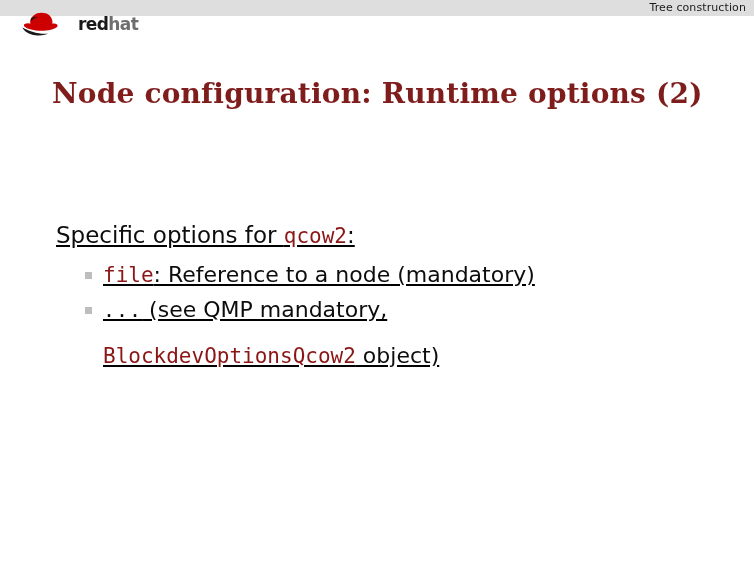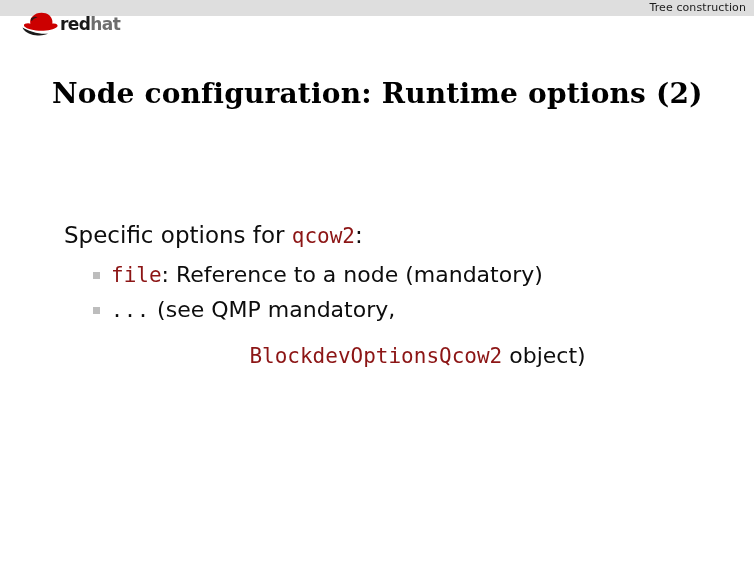--- a/index.html
+++ b/index.html
@@ -51,50 +51,51 @@
     display: flex;
     align-items: center;
   }
   #logo-mark {
     width: 40px;
     height: 26px;
     flex: 0 0 auto;
     display: block;
   }
   #logo-wordmark {
-    margin-left: 0;
+    margin-left: 18px;
     font-family: "DejaVu Sans", sans-serif;
     font-size: 17px;
     font-weight: bold;
     line-height: 1;
     white-space: nowrap;
     letter-spacing: -0.6px;
   }
   #logo-word-red { color: #1a1a1a; }
   #logo-word-hat { color: #6e6e6e; font-weight: bold; }
 
   
   #slide-title {
     position: absolute;
     left: 52px;
     top: 58px;
     font-family: "DejaVu Serif", serif;
     font-size: 28px;
     font-weight: bold;
-    color: #000000;
+    color: #7f1d1d;
     white-space: nowrap;
     letter-spacing: 0.2px;
   }
 
   
   #body {
     position: absolute;
-    left: 64px;
+    left: 56px;
     top: 222px;
     width: 660px;
+    text-decoration: underline;
   }
   .lead-line {
     font-family: "DejaVu Sans", sans-serif;
     font-size: 23px;
     color: #0d0d0d;
     line-height: 1.2;
     white-space: nowrap;
   }
   .mono-red {
     font-family: "DejaVu Sans Mono", monospace;
@@ -118,21 +119,21 @@
   }
   .bullet-marker {
     position: absolute;
     left: 29px;
     top: 12px;
     width: 7px;
     height: 7px;
     background: #bdbdbd;
     display: block;
   }
-  .bullet-text { display: inline; text-align: center; }
+  .bullet-text { display: inline; }
   .bullet-line2 {
     display: block;
     margin-top: 16px;
   }
   .ellipsis-mono {
     font-family: "DejaVu Sans Mono", monospace;
     font-size: 20px;
     color: #0d0d0d;
     letter-spacing: 1px;
   }

